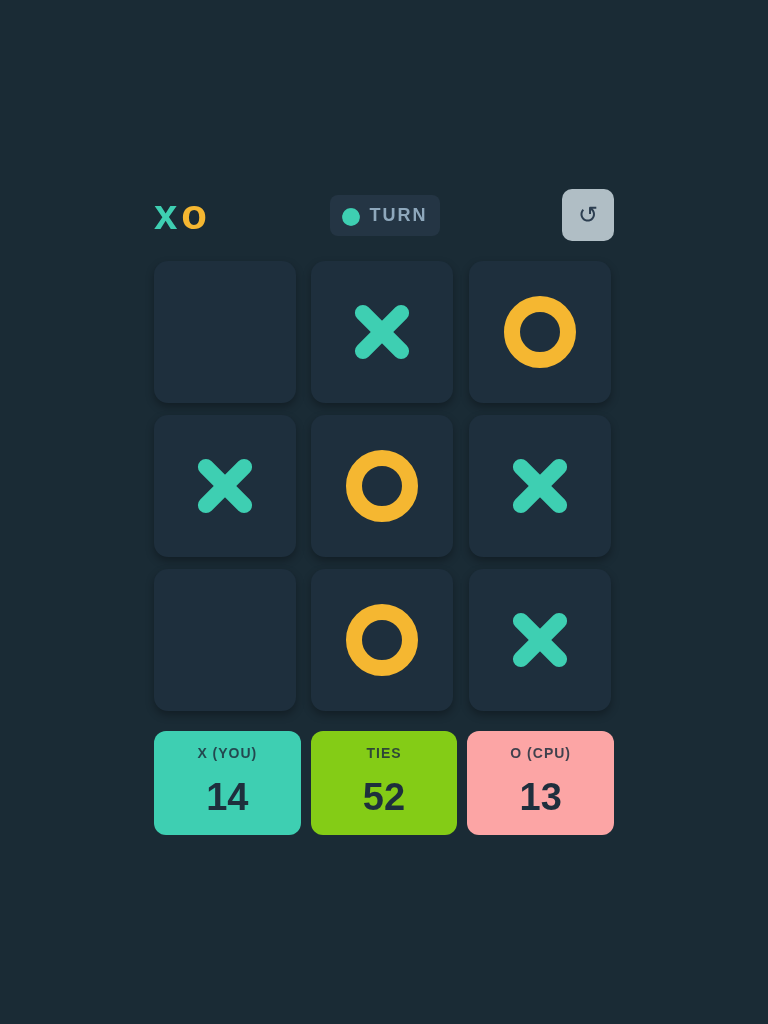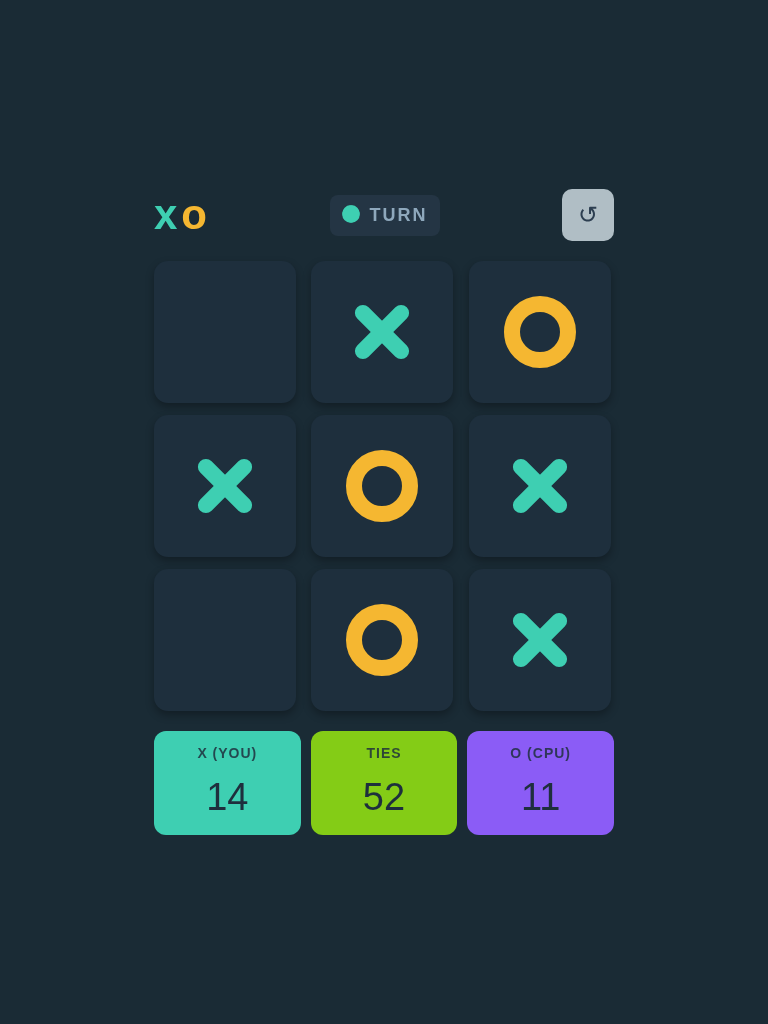--- a/index.html
+++ b/index.html
@@ -45,21 +45,21 @@
     .logo-x {
       color: #3ecfb2;
     }
 
     .logo-o {
       color: #f5b731;
     }
 
     .turn-indicator {
       display: flex;
-      align-items: flex-start;
+      align-items: flex-end;
       gap: 10px;
       background-color: #243544;
       border-radius: 8px;
       padding: 10px 12px;
     }
 
     .turn-x-icon {
       color: #3ecfb2;
       font-size: 20px;
       font-weight: 900;
@@ -157,34 +157,34 @@
 
     .score-card.x-score {
       background-color: #3ecfb2;
     }
 
     .score-card.ties-score {
       background-color: #84cc16;
     }
 
     .score-card.o-score {
-      background-color: #8b5cf6;
+      background-color: #fca5a5;
     }
 
     .score-label {
       font-size: 14px;
       font-weight: 700;
       color: rgba(30, 47, 61, 0.85);
       letter-spacing: 1px;
       text-transform: uppercase;
     }
 
     .score-value {
       font-size: 38px;
-      font-weight: 400;
+      font-weight: 700;
       color: #1e2f3d;
       line-height: 1.1;
     }
   </style>
 </head>
 <body>
 
 <div class="game-container">
 
   <div class="header">
@@ -252,18 +252,18 @@
       <span class="score-value">14</span>
     </div>
 
     <div class="score-card ties-score">
       <span class="score-label">TIES</span>
       <span class="score-value">52</span>
     </div>
 
     <div class="score-card o-score">
       <span class="score-label">O (CPU)</span>
-      <span class="score-value">11</span>
+      <span class="score-value">13</span>
     </div>
 
   </div>
 
 </div>
 
 </body></html>

